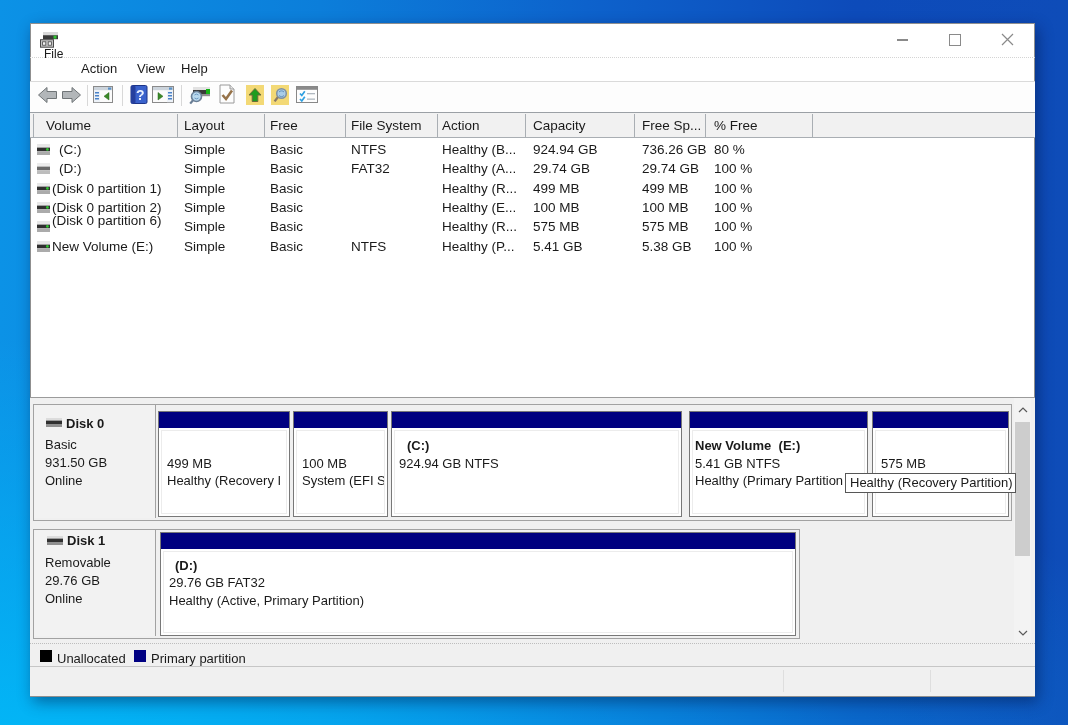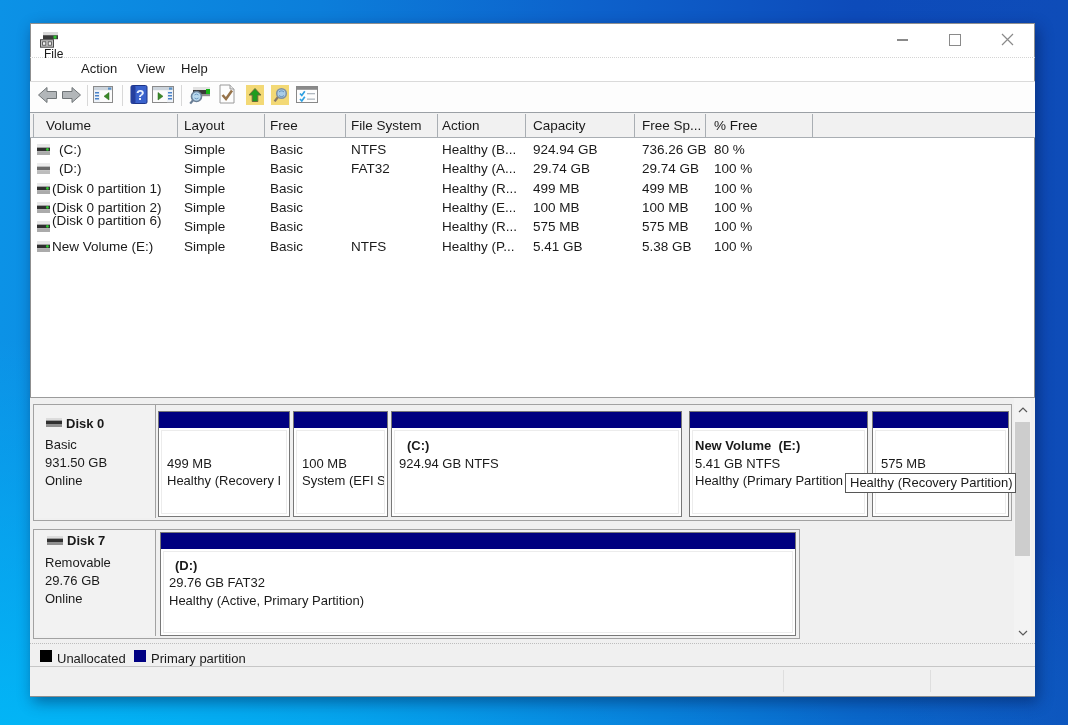--- a/index.html
+++ b/index.html
@@ -250,21 +250,21 @@
   <div class="t12 f13 clip" style="left:665px;top:450px;width:150px;">Healthy (Primary Partition</div>
   <div class="t12 f13" style="left:851px;top:433px;">575 MB</div>
 
   <div style="left:3px;top:506px;width:765px;height:108px;border:1px solid #a2a2a2;background:#f0f0f0;"></div>
   <div style="left:4px;top:507px;width:121px;height:106px;background:#f2f2f2;border-right:1px solid #a2a2a2;"></div>
   <svg style="left:17px;top:513px;" width="16" height="9" viewBox="0 0 16 9">
       <rect width="16" height="2.6" fill="#dcdcdc"></rect>
       <rect y="2.6" width="16" height="3.4" fill="#303030"></rect>
       <rect y="6" width="16" height="3" fill="#8f8f8f"></rect>
     </svg>
-  <div class="t12 f13" style="left:37px;top:510px;font-weight:bold;">Disk 7</div>
+  <div class="t12 f13" style="left:37px;top:510px;font-weight:bold;">Disk 1</div>
   <div class="t12 f13" style="left:15px;top:532px;">Removable</div>
   <div class="t12 f13" style="left:15px;top:550px;">29.76 GB</div>
   <div class="t12 f13" style="left:15px;top:568px;">Online</div>
   <div class="part1" style="left:130px;top:509px;width:634px;"></div>
   <div class="t12 f13" style="left:145px;top:535px;font-weight:bold;">(D:)</div>
   <div class="t12 f13" style="left:139px;top:552px;">29.76 GB FAT32</div>
   <div class="t12 f13" style="left:139px;top:570px;">Healthy (Active, Primary Partition)</div>
 
   <div style="left:984px;top:375px;width:17px;height:245px;background:#f3f3f3;"></div>
   <svg style="left:988px;top:384px;" width="10" height="6" viewBox="0 0 10 6">

